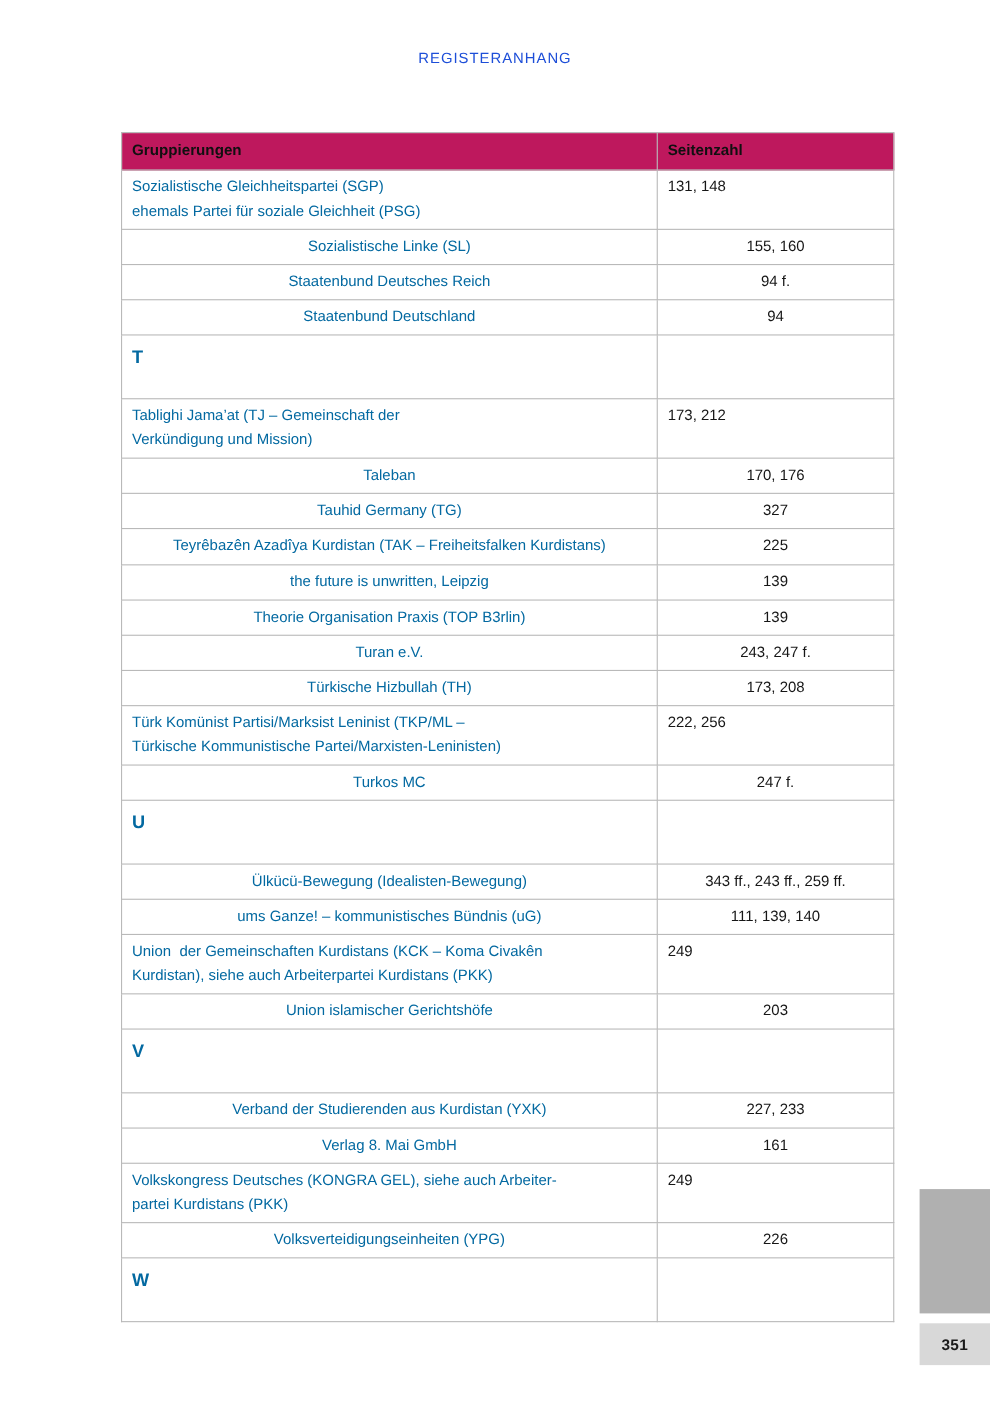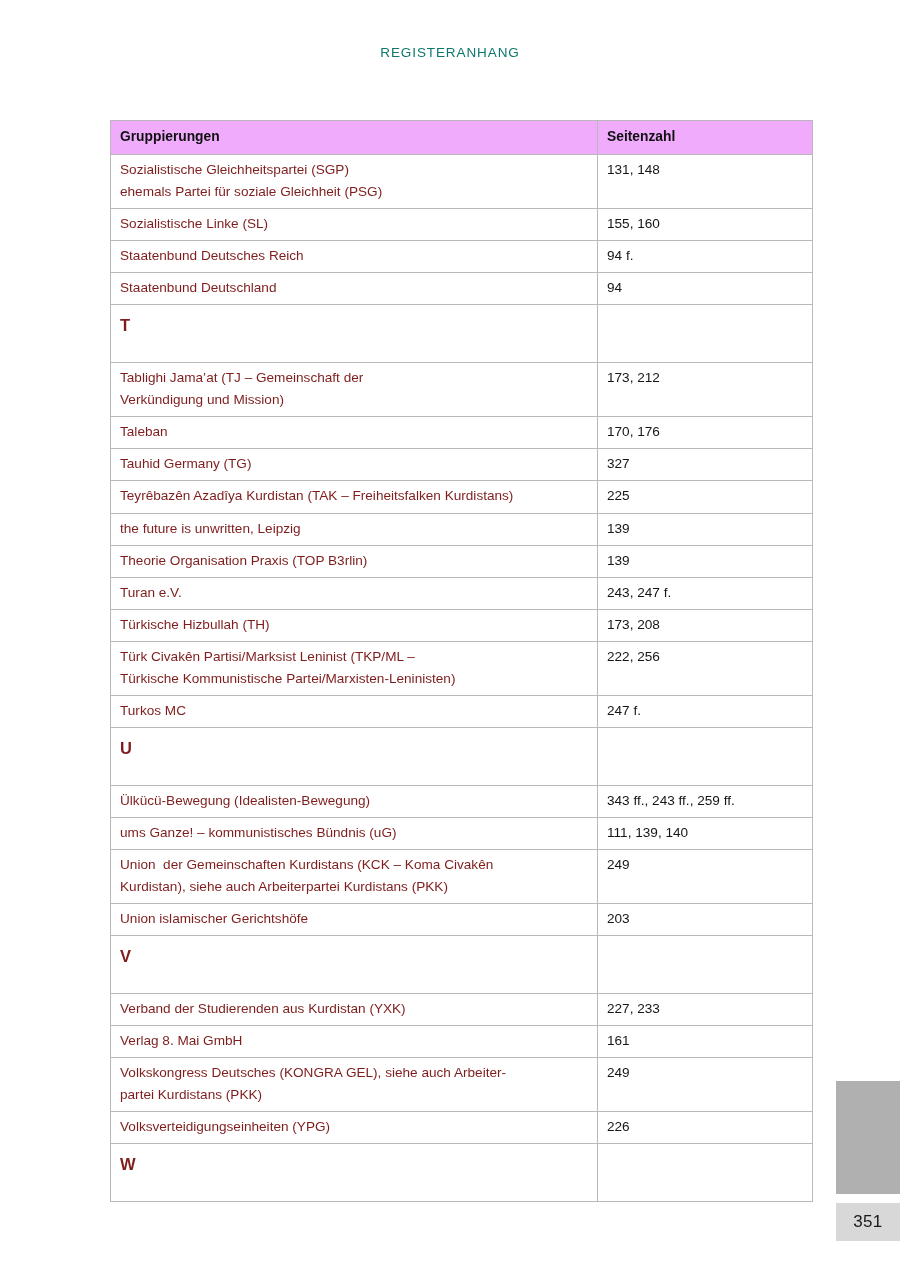--- a/index.html
+++ b/index.html
@@ -25,21 +25,21 @@
 
   
   .running-head {
     position: absolute;
     top: 45px;
     left: 0;
     width: 900px;
     text-align: center;
     font-size: 13.5px;
     letter-spacing: 0.9px;
-    color: #0f766e;
+    color: #1d4ed8;
     font-weight: 400;
   }
 
   
   .index-table-wrap {
     position: absolute;
     left: 110px;
     top: 120px;
     width: 702px;
   }
@@ -58,43 +58,43 @@
   table.index-table td {
     border: 1px solid #b9b9b9;
     vertical-align: top;
     padding: 4px 9px 5px 9px;
     line-height: 1.62;
     text-align: left;
     font-weight: 400;
   }
 
   table.index-table thead th {
-    background: #f0abfc;
+    background: #be185d;
     font-weight: 700;
     padding-top: 5px;
     padding-bottom: 6px;
     font-size: 13.8px;
     color: #101010;
   }
 
-  tr.row-single td { height: 15px; }
+  tr.row-single td { height: 15px; text-align: center; }
 
   tr.row-letter td {
     height: 36px;
     padding-top: 11px;
     padding-bottom: 10px;
   }
   tr.row-letter td .letter {
     font-weight: 700;
     font-size: 16.5px;
     line-height: 1.1;
     display: block;
   }
 
-  td.cell-name { color: #7f1d1d; }
+  td.cell-name { color: #0369a1; }
   td.cell-page { color: #161616; }
 
   .nowrap-line { display: block; white-space: pre-wrap; }
 
   
   .thumb-tab {
     position: absolute;
     left: 836px;
     top: 1081px;
     width: 64px;
@@ -107,22 +107,22 @@
     left: 836px;
     top: 1203px;
     width: 64px;
     height: 38px;
     background: #d8d8d8;
     display: flex;
     align-items: center;
     justify-content: center;
   }
   .page-number-box .page-number {
-    font-size: 17px;
-    font-weight: 400;
+    font-size: 14px;
+    font-weight: 700;
     color: #1a1a1a;
     letter-spacing: 0.3px;
   }
 </style>
 </head>
 <body>
 
 <div class="page">
 
   <div class="running-head">REGISTERANHANG</div>
@@ -215,21 +215,21 @@
             <td class="cell-page"><span>243, 247 f.</span></td>
           </tr>
           <tr class="row-single">
             <td class="cell-name">
               <span class="nowrap-line">Türkische Hizbullah (TH)</span>
             </td>
             <td class="cell-page"><span>173, 208</span></td>
           </tr>
           <tr class="row-multi">
             <td class="cell-name">
-              <span class="nowrap-line">Türk Civakên Partisi/Marksist Leninist (TKP/ML –</span>
+              <span class="nowrap-line">Türk Komünist Partisi/Marksist Leninist (TKP/ML –</span>
               <span class="nowrap-line">Türkische Kommunistische Partei/Marxisten-Leninisten)</span>
             </td>
             <td class="cell-page"><span>222, 256</span></td>
           </tr>
           <tr class="row-single">
             <td class="cell-name">
               <span class="nowrap-line">Turkos MC</span>
             </td>
             <td class="cell-page"><span>247 f.</span></td>
           </tr>

